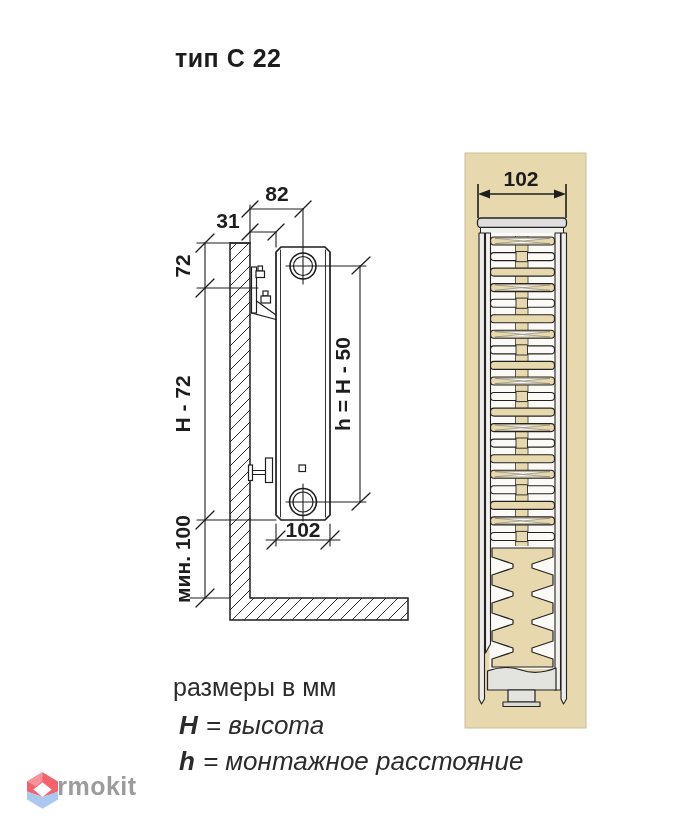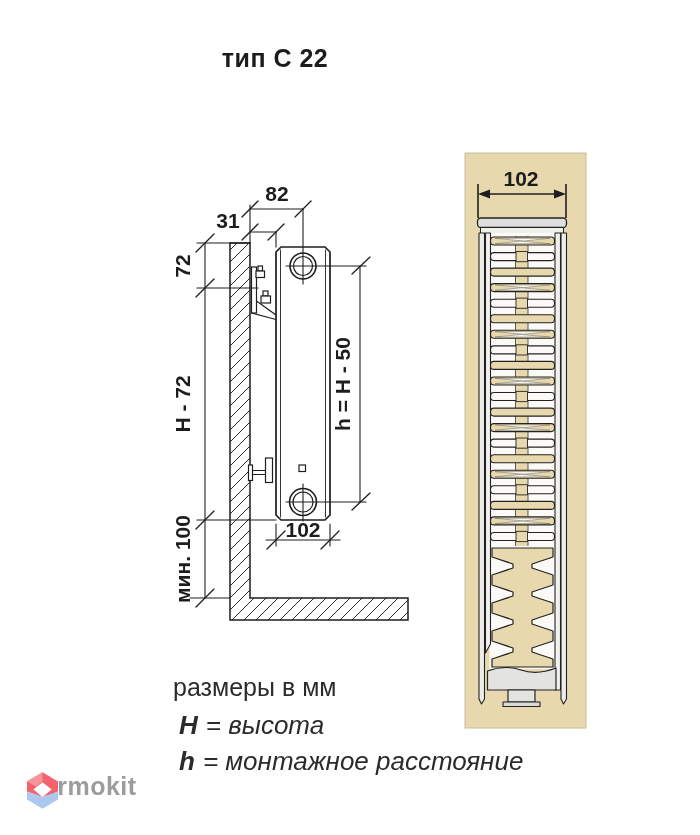--- a/index.html
+++ b/index.html
@@ -1,19 +1,19 @@
 <!DOCTYPE html>
 <html><head>
 <meta charset="utf-8">
 <style>
   html,body{margin:0;padding:0;background:#ffffff;}
   #stage{position:relative;width:700px;height:835px;background:#ffffff;overflow:hidden;
          font-family:"Liberation Sans","DejaVu Sans",sans-serif;color:#1d1d1d;}
   #stage svg{position:absolute;left:0;top:0;}
-  .title{position:absolute;left:175px;top:44px;width:200px;text-align:center;
+  .title{position:absolute;left:175px;top:44px;width:200px;text-align:left;
          font-size:25px;font-weight:bold;color:#1c1c1c;letter-spacing:0.5px;}
   .note-units{position:absolute;left:173px;top:673px;font-size:25px;color:#2b2b2b;}
   .legend-line{position:absolute;left:179px;font-size:26px;font-style:italic;color:#2b2b2b;}
   .legend-line .sym{font-weight:bold;margin-right:8px;}
   #legend-H{top:710px;}
   #legend-h{top:746px;}
   .logo{position:absolute;left:27px;top:772px;display:flex;align-items:center;}
   .logo-text{margin-left:7px;font-size:25px;font-weight:bold;color:#9c9c9c;letter-spacing:0.5px;}
   text{font-family:"Liberation Sans","DejaVu Sans",sans-serif;}
   .dim{font-size:21px;font-weight:600;fill:#1d1d1d;}

